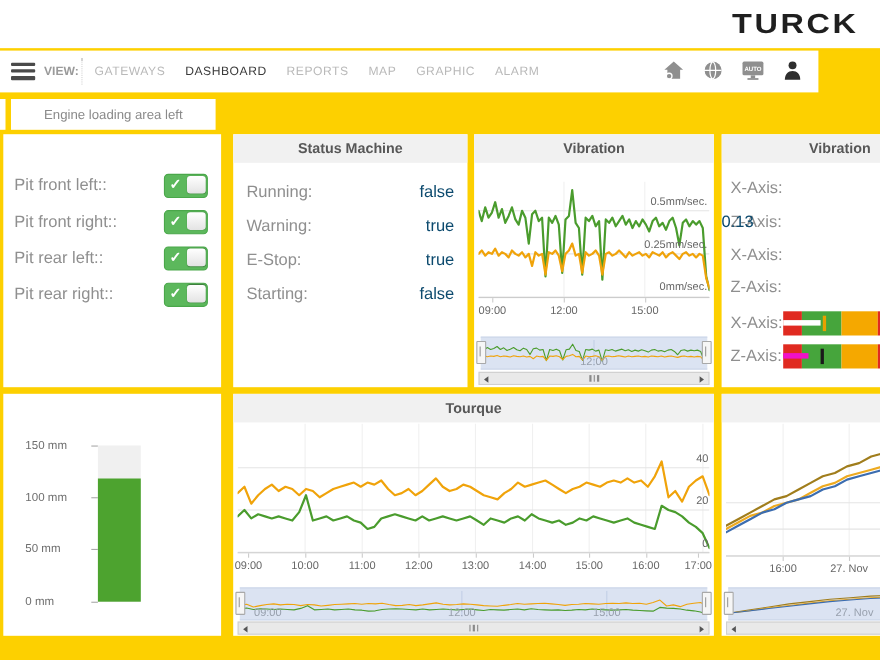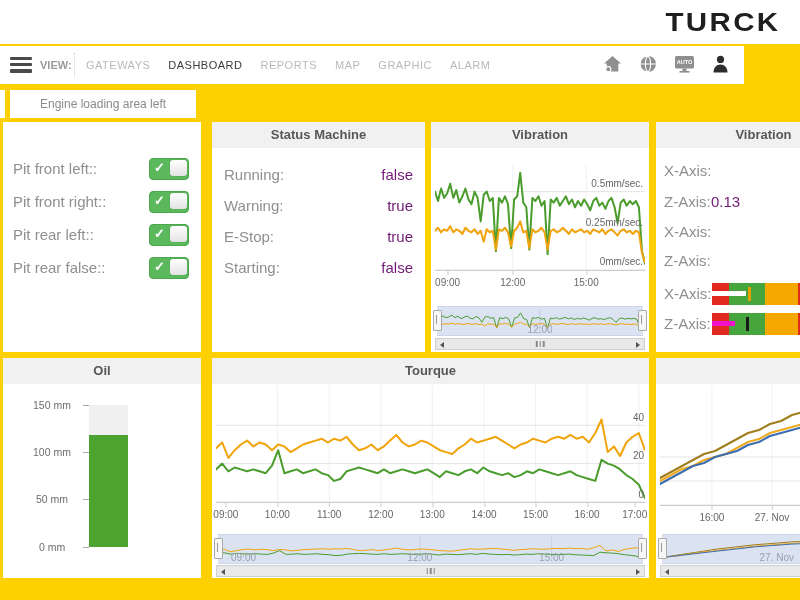--- a/index.html
+++ b/index.html
@@ -18,21 +18,21 @@
   .menu span.active{color:#3a3a3a}
   .navicons{position:absolute;right:14px;top:8px;display:flex;gap:15px;align-items:center}
   .navicons svg{display:block;cursor:pointer}
   
   .tab-sliver{position:absolute;left:0;top:90px;width:5px;height:28px;background:#fff}
   .tab{position:absolute;left:10px;top:90px;height:28px;background:#ffffff;padding:0 30px;line-height:28px;font-size:12px;color:#8a8a8a;cursor:pointer;white-space:nowrap}
   
   .panel{position:absolute;background:#fff;overflow:hidden}
   .phead{position:absolute;left:0;top:0;right:0;height:26px;background:#f1f1f1;text-align:center;line-height:26px;font-size:13px;font-weight:700;color:#575757}
   .rowlbl{position:absolute;font-size:15px;color:#8f8f8f;white-space:nowrap}
-  .rowval{position:absolute;font-size:15px;color:#701a75;text-align:center;white-space:nowrap}
+  .rowval{position:absolute;font-size:15px;color:#0c4a6e;text-align:left;white-space:nowrap}
   
   .toggle{position:absolute;width:38px;height:20px;background:#5cb85c;border:1px solid #4aa74a;border-radius:4px;cursor:pointer}
   .toggle .check{position:absolute;left:4px;top:1px;color:#fff;font-size:13px;font-weight:700}
   .toggle .knob{position:absolute;right:1px;top:1px;width:17px;height:16px;border-radius:3px;background:linear-gradient(#ffffff,#e3e3e3);box-shadow:0 0 1px rgba(0,0,0,.35)}
   
   .xlabels{position:absolute}
   .xlabels span{position:absolute;transform:translateX(-50%);font-size:10px;color:#666;white-space:nowrap}
   .xlabels span::before{content:"";position:absolute;left:50%;top:-6px;width:1px;height:4px;background:#ccc}
   .ylab{position:absolute;font-size:10px;color:#666;text-align:right;white-space:nowrap}
   .axisline{position:absolute;height:1px;background:#ccc}
@@ -46,21 +46,21 @@
   .sbar{position:absolute;height:12px;background:#e9e9e9;border:1px solid #cfcfcf;box-sizing:border-box;cursor:pointer}
   .sarrow{position:absolute;top:0;width:12px;height:10px}
   .sarrow::after{content:"";position:absolute;top:3px}
   .sarrow.left{left:0}
   .sarrow.left::after{left:4px;border-top:3px solid transparent;border-bottom:3px solid transparent;border-right:4px solid #555}
   .sarrow.right{right:0}
   .sarrow.right::after{right:4px;border-top:3px solid transparent;border-bottom:3px solid transparent;border-left:4px solid #555}
   .sgrip{position:absolute;left:50%;top:2px;transform:translateX(-50%);display:flex;gap:2px}
   .sgrip i{display:block;width:1.5px;height:6px;background:#8a8a8a}
   
-  .oil-tick{position:absolute;font-size:10.5px;color:#6e6e6e;width:58px;text-align:center}
+  .oil-tick{position:absolute;font-size:10.5px;color:#6e6e6e;width:58px;text-align:left}
   .oil-tickmark{position:absolute;width:6px;height:1px;background:#aaa}
   .oil-well{position:absolute;background:#f0f0f0}
   .oil-fill{position:absolute;left:0;right:0;bottom:0;background:#4da32f}
   
   .gauge{position:absolute;height:22px;display:flex;overflow:visible}
   .gseg{height:100%}
   .gneedle{position:absolute;left:0;top:8px;height:5px}
   .gmarker{position:absolute;top:4px;width:3px;height:14px}
 </style>
 </head>
@@ -123,21 +123,21 @@
     <div class="rowlbl" style="left:10px;top:71px">Pit front right::</div>
     <div class="toggle" style="right:12px;top:69px">
         <span class="check">✓</span>
         <span class="knob"></span>
       </div>
     <div class="rowlbl" style="left:10px;top:104px">Pit rear left::</div>
     <div class="toggle" style="right:12px;top:102px">
         <span class="check">✓</span>
         <span class="knob"></span>
       </div>
-    <div class="rowlbl" style="left:10px;top:137px">Pit rear false::</div>
+    <div class="rowlbl" style="left:10px;top:137px">Pit rear right::</div>
     <div class="toggle" style="right:12px;top:135px">
         <span class="check">✓</span>
         <span class="knob"></span>
       </div>
   </div>
 
   <div class="panel" style="left:212px;top:122px;width:213px;height:230px">
     <div class="phead">Status Machine</div>
     <div class="rowlbl" style="left:12px;top:44px">Running:</div>
     <div class="rowval" style="right:12px;top:44px">false</div>
@@ -213,21 +213,20 @@
         <div class="gseg" style="width: 19%; background: rgb(224, 42, 32);"></div>
         <div class="gseg" style="width: 39.5%; background: rgb(70, 165, 60);"></div>
         <div class="gseg" style="width: 37%; background: rgb(245, 168, 0);"></div>
         <div class="gseg" style="width: 4.5%; background: rgb(224, 42, 32);"></div>
         <div class="gneedle" style="width: 25%; background: rgb(240, 17, 201);"></div>
         <div class="gmarker" style="left: 38%; background: rgb(26, 26, 26);"></div>
       </div>
   </div>
 
   <div class="panel" style="left:3px;top:358px;width:198px;height:220px">
-    <div class="phead">Oil</div>
     <div class="oil-tick" style="left:20px;top:41px">150 mm</div>
     <div class="oil-tick" style="left:20px;top:88px">100 mm</div>
     <div class="oil-tick" style="left:20px;top:135px">50 mm</div>
     <div class="oil-tick" style="left:20px;top:183px">0 mm</div>
     <div class="oil-tickmark" style="left:80px;top:47px"></div>
     <div class="oil-tickmark" style="left:80px;top:94px"></div>
     <div class="oil-tickmark" style="left:80px;top:141px"></div>
     <div class="oil-tickmark" style="left:80px;top:189px"></div>
     <div class="oil-well" style="left:86px;top:47px;width:39px;height:142px">
       <div class="oil-fill" style="height: 112px;"></div>

